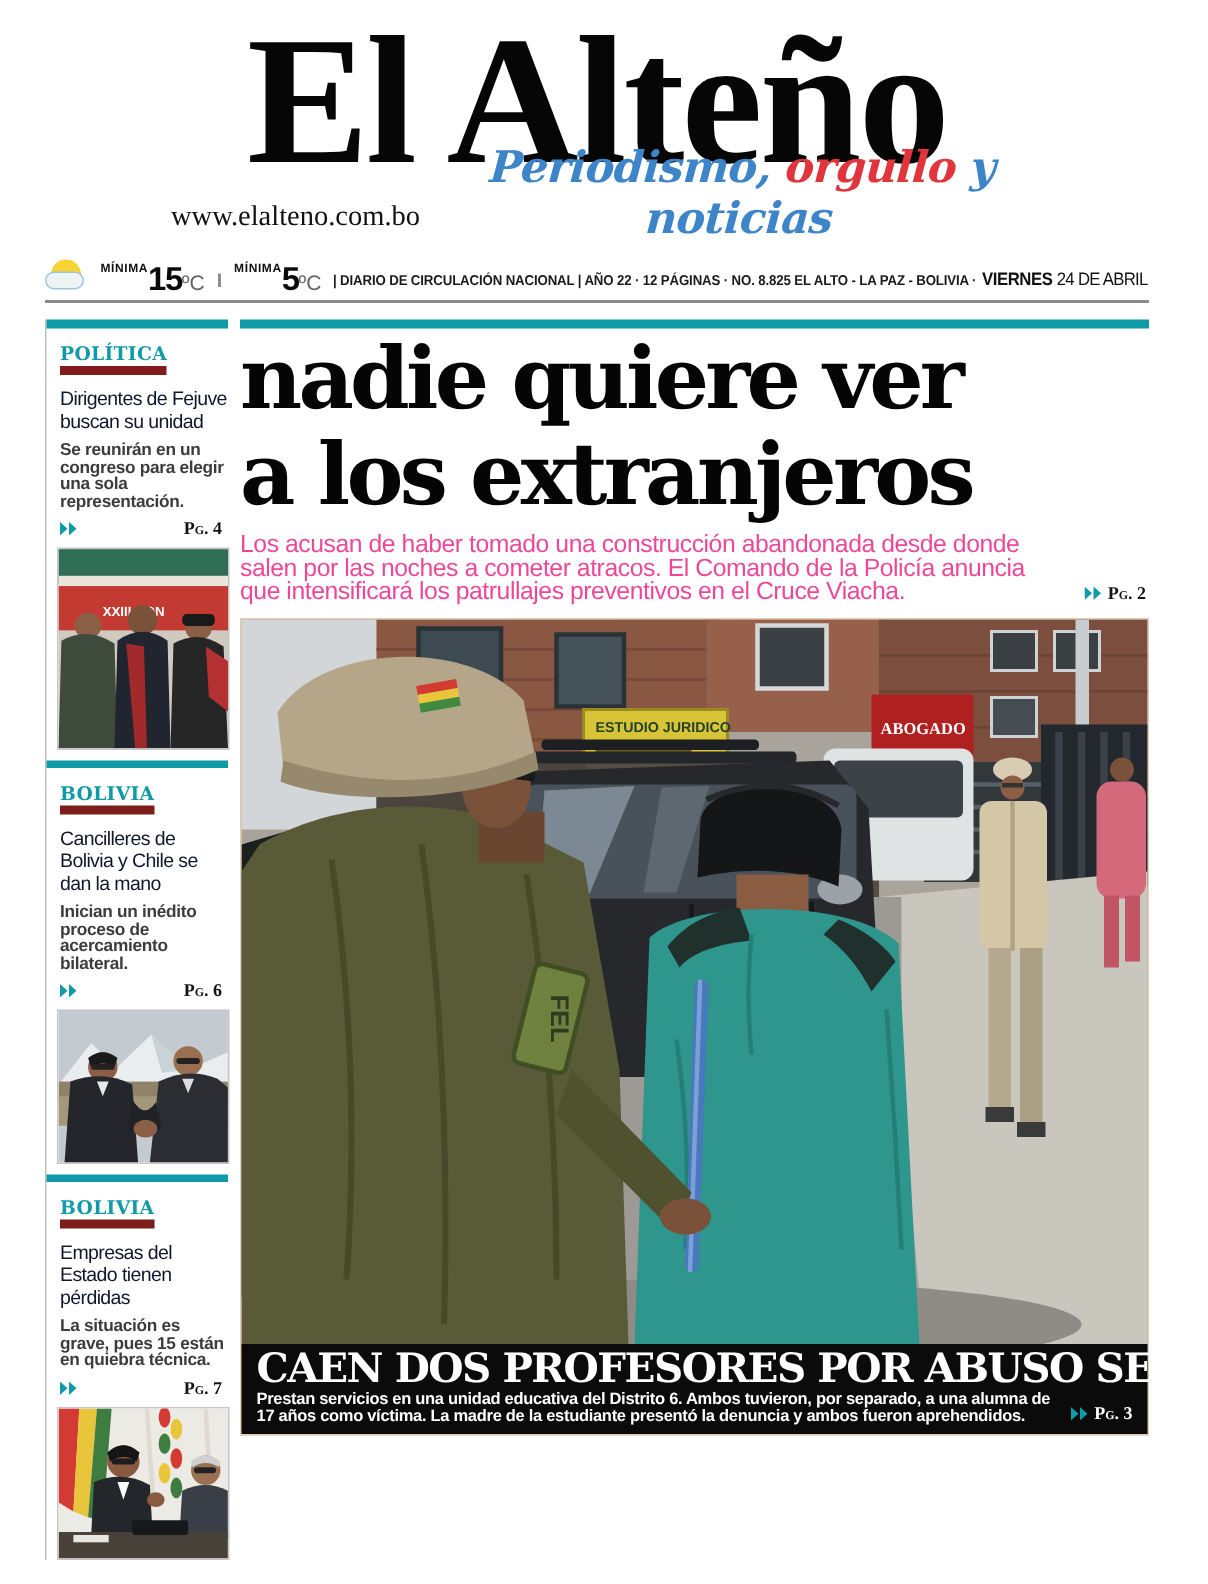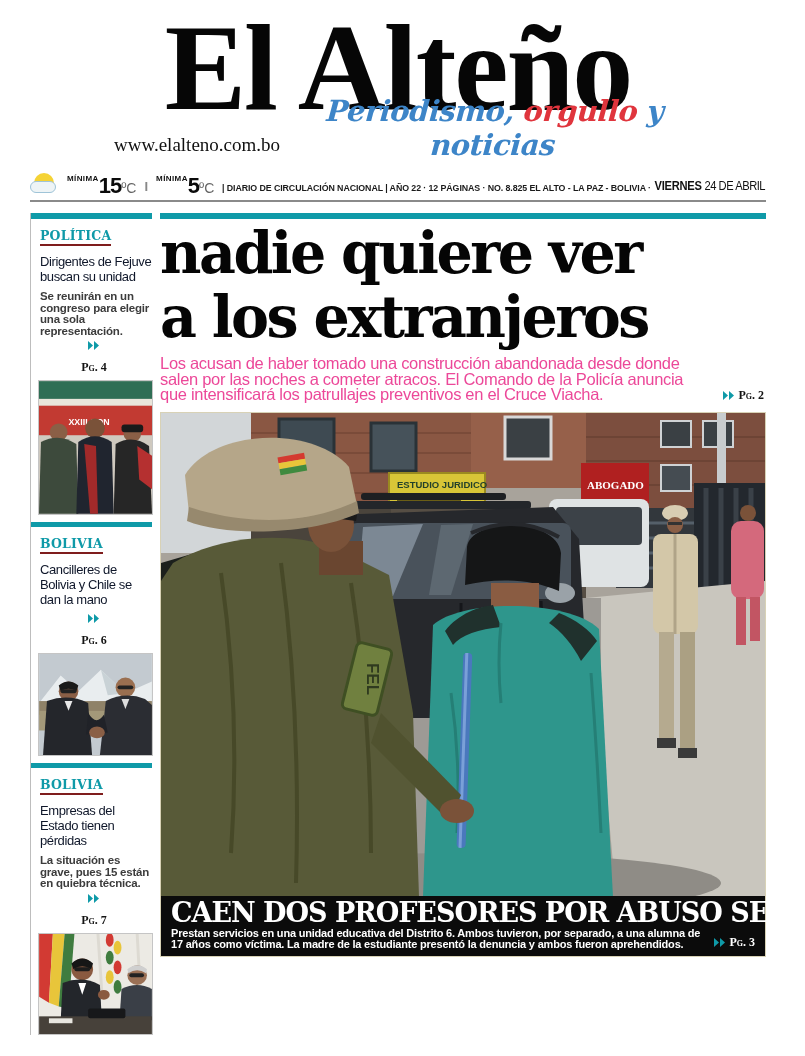--- a/index.html
+++ b/index.html
@@ -48,27 +48,27 @@
   
   .content { display:flex; margin-top:11px; }
   .sidebar { width:122px; border-left:1px solid #bdbdbd; }
   .main-col { width:606px; margin-left:8px; }
   .teal-bar { height:6px; background:#0f9aa8; }
 
   
   .side-section { padding:0 0 0 9px; }
   .kicker { display:inline-block; font-family:"DejaVu Serif", serif; font-weight:bold;
     font-size:12.5px; letter-spacing:0.2px; color:#0f9aa8;
-    border-bottom:2px solid #7f1d1d; padding-bottom:1px; margin:9px 8px 8px 0; }
+    border-bottom:6px solid #7f1d1d; padding-bottom:1px; margin:9px 8px 8px 0; }
   .side-headline { font-size:13px; font-weight:normal; line-height:15px;
     letter-spacing:-0.4px; color:#0f172a; margin-bottom:7px; }
   .side-summary { font-size:11.5px; font-weight:bold; line-height:11.5px;
     letter-spacing:-0.2px; color:#3c3c3c; margin-bottom:4px; }
-  .pg-row { display:flex; justify-content:space-between; align-items:center; gap:10px;
-    padding-right:4px; margin-bottom:5px;flex-direction:column; }
+  .pg-row { display:flex; justify-content:space-between; align-items:center; gap:3px;
+    padding-right:4px; margin-bottom:5px; }
   .pg-text { font-family:"Liberation Serif", serif; font-variant:small-caps;
     font-weight:bold; font-size:12px; color:#141414; }
   .side-photo { display:block; width:115px; margin-left:7px; border:1px solid #c5c5c5; }
   .divider { height:5px; background:#0f9aa8; margin:7px 0 0 0; }
 
   
   .main-headline { font-family:"DejaVu Serif", serif; font-weight:bold;
     font-size:57px; line-height:64px; letter-spacing:-2.5px; color:#050505;
     margin-top:2px; }
   .deck-wrap { position:relative; margin-top:7px; padding-right:58px; }
@@ -157,20 +157,21 @@
           <circle cx="95" cy="53" r="9" fill="#8a5f46"></circle>
           <path d="M78 64 Q95 54 112 66 L115 135 L76 135 Z" fill="#262626"></path>
           <path d="M100 66 L115 76 L115 110 L102 100 Z" fill="#b53030"></path>
           <rect x="84" y="44" width="22" height="8" rx="3" fill="#1a1a1a"></rect>
         </svg>
         <div class="divider"></div>
 
         <div class="side-section">
           <span class="kicker">BOLIVIA</span>
           <div class="side-headline">Cancilleres de Bolivia y Chile se dan la mano</div>
+          <div class="side-summary">Inician un inédito proceso de acercamiento bilateral.</div>
           <div class="pg-row">
             <svg width="12" height="9">
                 <path d="M0 0 L5 4.5 L0 9 Z M6 0 L11 4.5 L6 9 Z" fill="#0f9aa8"></path>
               </svg>
             <span class="pg-text">Pg. 6</span>
           </div>
         </div>
         <svg class="side-photo" width="115" height="103" viewBox="0 0 115 103">
           <rect width="115" height="103" fill="#c3cad0"></rect>
           <path d="M0 50 L22 22 L40 38 L63 16 L88 40 L115 28 L115 60 L0 60 Z" fill="#e9edef"></path>

